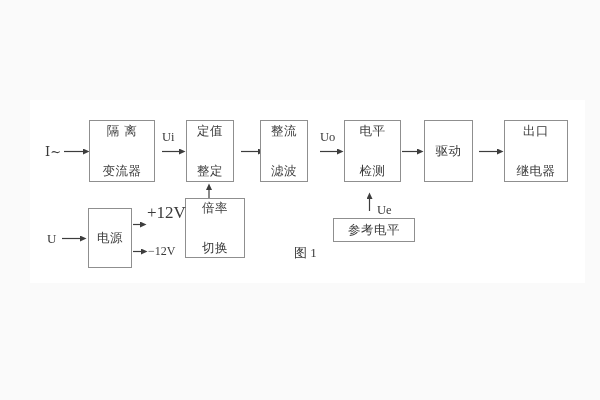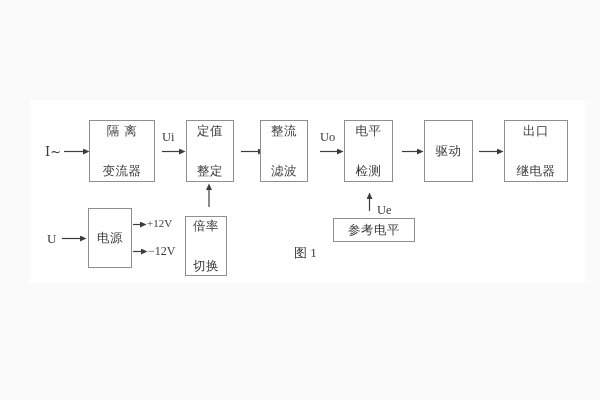--- a/index.html
+++ b/index.html
@@ -81,51 +81,51 @@
 <div class="blk" style="left:186px; top:120px; width:48px; height:62px">
   <span>定值</span>
   <span>整定</span>
 </div>
 
 <div class="blk" style="left:260px; top:120px; width:48px; height:62px">
   <span>整流</span>
   <span>滤波</span>
 </div>
 
-<div class="blk" style="left:344px; top:120px; width:49px; height:62px">
+<div class="blk" style="left:344px; top:120px; width:57px; height:62px">
   <span>电平</span>
   <span>检测</span>
 </div>
 
 <div class="blk" style="left:424px; top:120px; width:49px; height:62px">
   <span>驱动</span>
 
 </div>
 
 <div class="blk" style="left:504px; top:120px; width:64px; height:62px">
   <span>出口</span>
   <span>继电器</span>
 </div>
 
 <div class="blk" style="left:88px; top:208px; width:44px; height:60px">
   <span>电源</span>
 
 </div>
 
-<div class="blk" style="left:185px; top:216px; width:42px; height:60px">
+<div class="blk" style="left:185px; top:198px; width:60px; height:60px">
   <span>倍率</span>
   <span>切换</span>
 </div>
 
 <div class="blk" style="left:333px; top:218px; width:82px; height:24px">
   <span>参考电平</span>
 
 </div>
 
 <span class="lbl lbl-serif" style="left:45px; top:145px">I~</span>
 <span class="lbl" style="left:47px; top:232px; font-size:13px">U</span>
 <span class="lbl" style="left:162px; top:131px">Ui</span>
 <span class="lbl" style="left:320px; top:131px">Uo</span>
 <span class="lbl" style="left:377px; top:204px">Ue</span>
-<span class="lbl" style="left:147px; top:218px; font-size:11px">+12V</span>
+<span class="lbl" style="left:147px; top:204px; font-size:17px">+12V</span>
 <span class="lbl" style="left:148px; top:245px; font-size:12px">−12V</span>
 
 <span class="lbl caption" style="left:294px; top:246px">图 1</span>
 
 </body></html>

